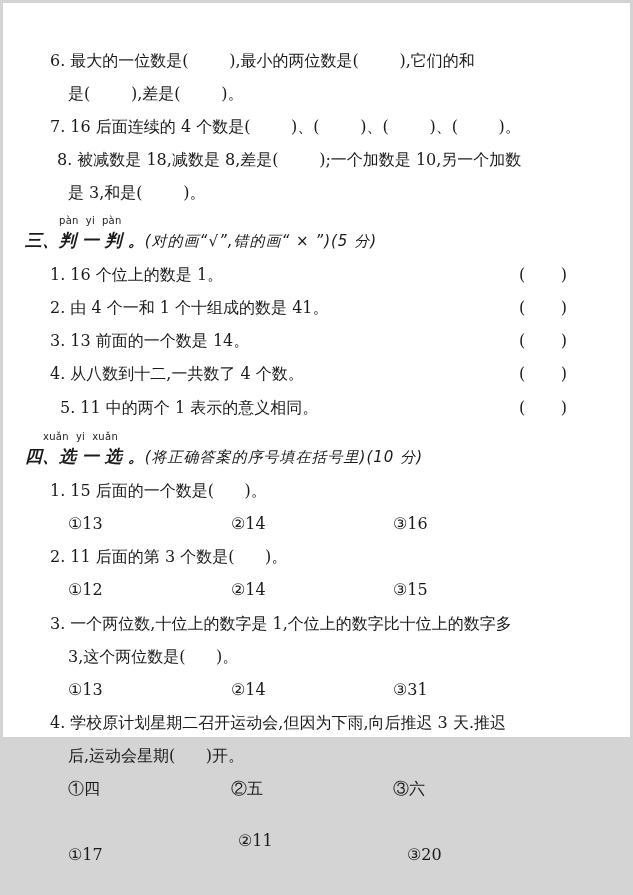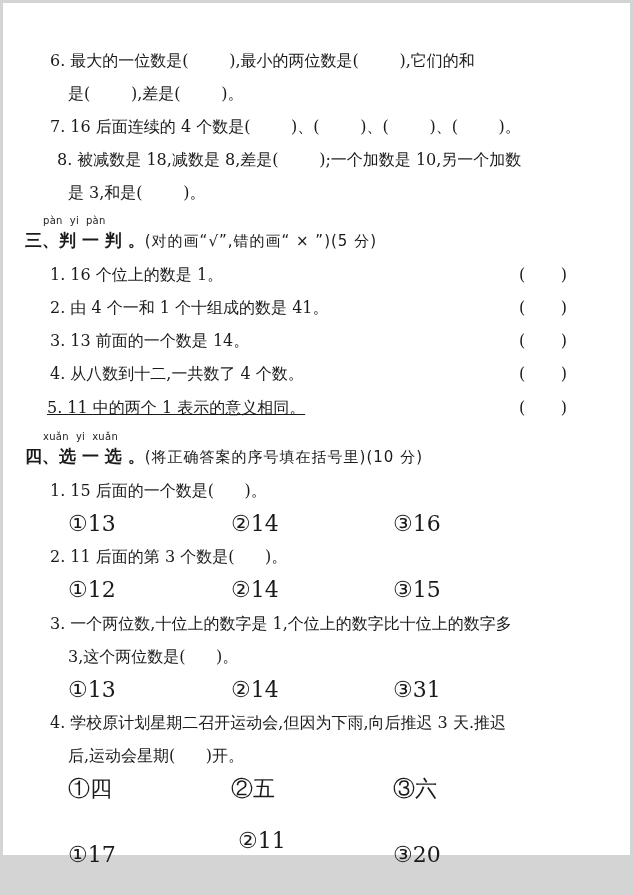--- a/index.html
+++ b/index.html
@@ -2,63 +2,63 @@
 <html><head>
 <meta charset="utf-8">
 <style>
   html, body { margin:0; padding:0; }
   body {
     width:633px; height:895px; overflow:hidden; background:#d4d4d4;
     font-family: "DejaVu Serif", "Liberation Serif", serif;
     color:#1a1a1a;
   }
   .page {
-    position:absolute; left:3px; top:3px; width:627px; height:852px;
+    position:absolute; left:3px; top:3px; width:627px; height:734px;
     background:#ffffff;
   }
   .line {
     position:absolute; white-space:pre; font-size:16px; line-height:20px;
   }
   .pinyin {
     position:absolute; font-family:"DejaVu Sans", sans-serif; font-size:10px; color:#222;
     white-space:pre; letter-spacing:0.3px;
   }
   .sec-title {
     position:absolute; white-space:pre; font-size:17px; line-height:22px;
-    font-family:"DejaVu Sans", sans-serif; font-weight:bold;
+    font-family:"DejaVu Sans", sans-serif; font-weight:bold;font-style:italic;
   }
   .sec-note { font-weight:normal; font-size:15px; letter-spacing:1px; }
   .paren-box {
     position:absolute; font-size:16px; line-height:20px; white-space:pre;
   }
-  .opt { position:absolute; font-size:22px; line-height:20px; white-space:pre; }
+  .opt { position:absolute; font-size:16px; line-height:20px; white-space:pre; }
 </style>
 </head>
 <body>
 
 <div class="page">
 
   <div class="line" style="left:47px;top:48px;">6. 最大的一位数是(        ),最小的两位数是(        ),它们的和</div>
   <div class="line" style="left:65px;top:81px;">是(        ),差是(        )。</div>
   <div class="line" style="left:47px;top:114px;">7. 16 后面连续的 4 个数是(        )、(        )、(        )、(        )。</div>
   <div class="line" style="left:54px;top:147px;">8. 被减数是 18,减数是 8,差是(        );一个加数是 10,另一个加数</div>
   <div class="line" style="left:65px;top:180px;">是 3,和是(        )。</div>
 
-  <div class="pinyin" style="left:40px;top:212px;text-align:center;">pàn  yi  pàn</div>
+  <div class="pinyin" style="left:56px;top:212px;text-align:center;">pàn  yi  pàn</div>
   <div class="sec-title" style="left:22px;top:226px;"><span>三、判 一 判 。</span><span class="sec-note">(对的画“√”,错的画“ × ”)(5 分)</span></div>
 
   <div class="line" style="left:47px;top:262px;">1. 16 个位上的数是 1。</div>
   <div class="paren-box" style="left:516px;top:262px;">(       )</div>
   <div class="line" style="left:47px;top:295px;">2. 由 4 个一和 1 个十组成的数是 41。</div>
   <div class="paren-box" style="left:516px;top:295px;">(       )</div>
   <div class="line" style="left:47px;top:328px;">3. 13 前面的一个数是 14。</div>
   <div class="paren-box" style="left:516px;top:328px;">(       )</div>
   <div class="line" style="left:47px;top:361px;">4. 从八数到十二,一共数了 4 个数。</div>
   <div class="paren-box" style="left:516px;top:361px;">(       )</div>
-  <div class="line" style="left:44px;top:395px;text-decoration:underline;">5. 11 中的两个 1 表示的意义相同。</div>
+  <div class="line" style="left:57px;top:395px;">5. 11 中的两个 1 表示的意义相同。</div>
   <div class="paren-box" style="left:516px;top:395px;">(       )</div>
 
   <div class="pinyin" style="left:40px;top:428px;">xuǎn  yi  xuǎn</div>
   <div class="sec-title" style="left:22px;top:442px;"><span>四、选 一 选 。</span><span class="sec-note">(将正确答案的序号填在括号里)(10 分)</span></div>
 
   <div class="line" style="left:47px;top:478px;">1. 15 后面的一个数是(      )。</div>
   <div class="opt" style="left:65px;top:511px;">①13</div>
   <div class="opt" style="left:228px;top:511px;">②14</div>
   <div class="opt" style="left:390px;top:511px;">③16</div>
 
@@ -74,15 +74,15 @@
   <div class="opt" style="left:390px;top:677px;">③31</div>
 
   <div class="line" style="left:47px;top:710px;">4. 学校原计划星期二召开运动会,但因为下雨,向后推迟 3 天.推迟</div>
   <div class="line" style="left:65px;top:743px;">后,运动会星期(      )开。</div>
   <div class="opt" style="left:65px;top:776px;">①四</div>
   <div class="opt" style="left:228px;top:776px;">②五</div>
   <div class="opt" style="left:390px;top:776px;">③六</div>
 
   <div class="opt" style="left:65px;top:842px;">①17</div>
   <div class="opt" style="left:228px;top:828px;margin-left:7px;">②11</div>
-  <div class="opt" style="left:390px;top:842px;text-align:right;">③20</div>
+  <div class="opt" style="left:404px;top:842px;text-align:right;">③20</div>
 
 </div>
 
 </body></html>

